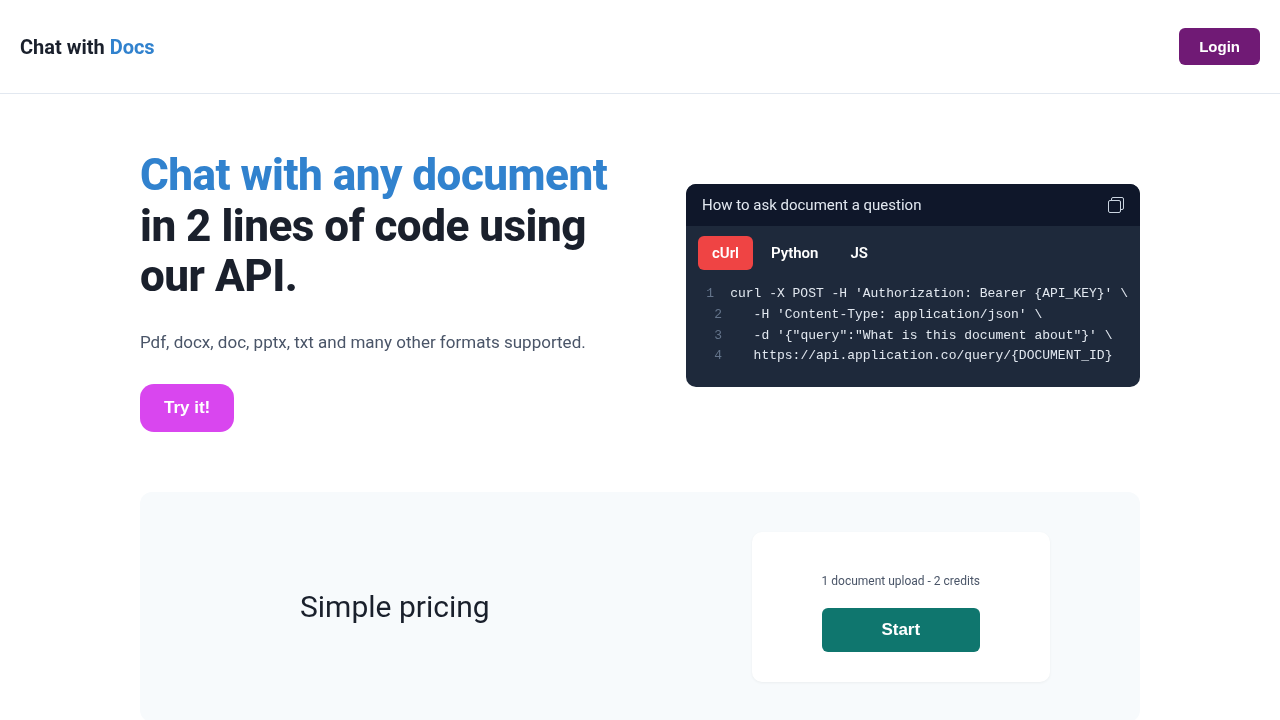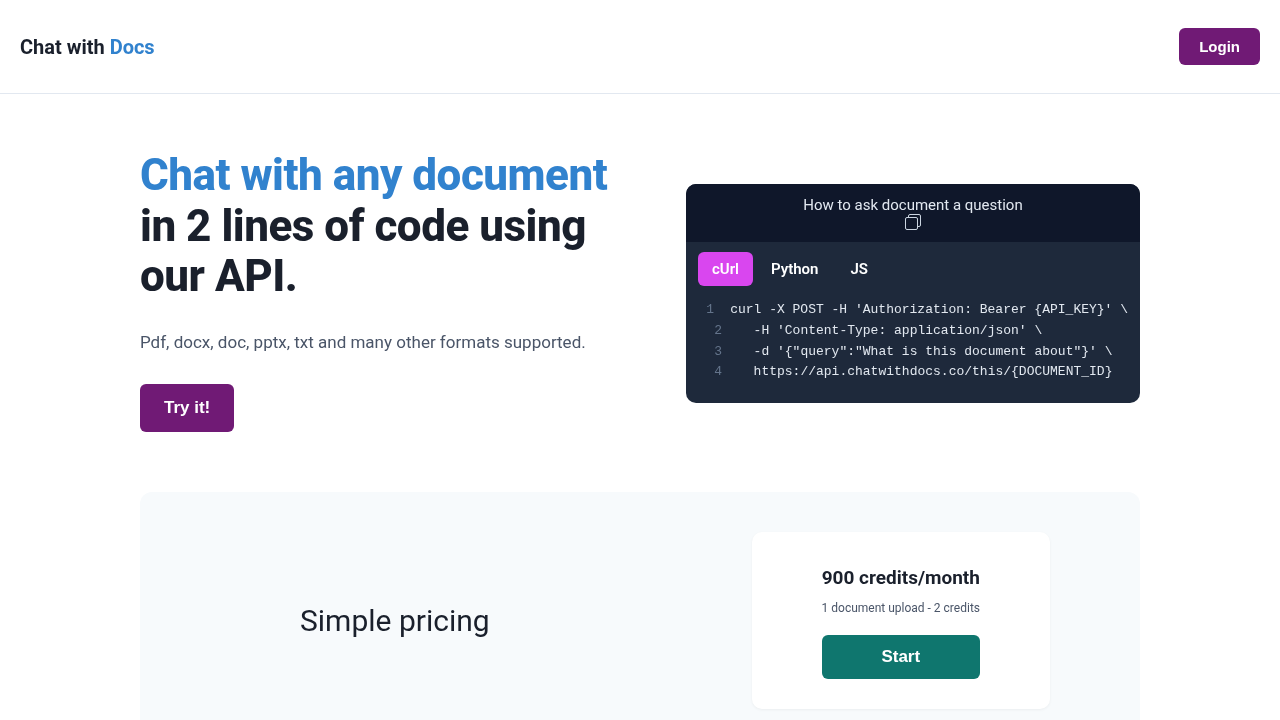--- a/index.html
+++ b/index.html
@@ -58,46 +58,45 @@
     }
     .hero-title-accent {
       color: #3182ce;
     }
     .hero-subtitle {
       font-size: 17px;
       color: #4a5568;
       margin-top: 30px;
     }
     .try-btn {
-      background: #701a75;
+      background: #d946ef;
       color: #fff;
       border: none;
       padding: 14px 24px;
-      border-radius: 6px;
+      border-radius: 14px;
       font-size: 17px;
       font-weight: 600;
       cursor: pointer;
       margin-top: 32px;
     }
     .code-card {
       flex: 1;
       background: #1e293b;
       border-radius: 10px;
       overflow: hidden;
       margin-top: 34px;
     }
     .code-header {
       background: #0f172a;
       padding: 12px 16px;
       display: flex;
       justify-content: space-between;
       align-items: center;
       color: #e2e8f0;
       font-size: 15px;
-      flex-direction: column;
     }
     .copy-icon {
       width: 16px;
       height: 16px;
       position: relative;
       cursor: pointer;
     }
     .copy-icon::before {
       content: "";
       position: absolute;
@@ -126,21 +125,21 @@
     }
     .code-tab {
       padding: 8px 14px;
       color: #fff;
       font-size: 15px;
       font-weight: 600;
       border-radius: 6px;
       cursor: pointer;
     }
     .code-tab.active {
-      background: #d946ef;
+      background: #ef4444;
     }
     .code-body {
       padding: 14px 12px 20px 12px;
       font-family: "SFMono-Regular", Consolas, "Liberation Mono", Menlo, monospace;
       font-size: 13px;
       line-height: 1.6;
     }
     .code-line {
       display: flex;
     }
@@ -245,27 +244,26 @@
         <div class="code-line">
           <span class="line-num">2</span>
           <span class="line-content">  -H 'Content-Type: application/json' \</span>
         </div>
         <div class="code-line">
           <span class="line-num">3</span>
           <span class="line-content">  -d '{"query":"What is this document about"}' \</span>
         </div>
         <div class="code-line">
           <span class="line-num">4</span>
-          <span class="line-content">  https://api.chatwithdocs.co/this/{DOCUMENT_ID}</span>
+          <span class="line-content">  https://api.application.co/query/{DOCUMENT_ID}</span>
         </div>
       </div>
     </div>
   </div>
 
   <div class="pricing-section">
     <h2 class="pricing-title">Simple pricing</h2>
     <div class="pricing-card">
-      <div class="credits">900 credits/month</div>
       <div class="price-line">1 document upload - 2 credits</div>
       <button class="start-btn">Start</button>
     </div>
   </div>
 </div>
 
 </body></html>

